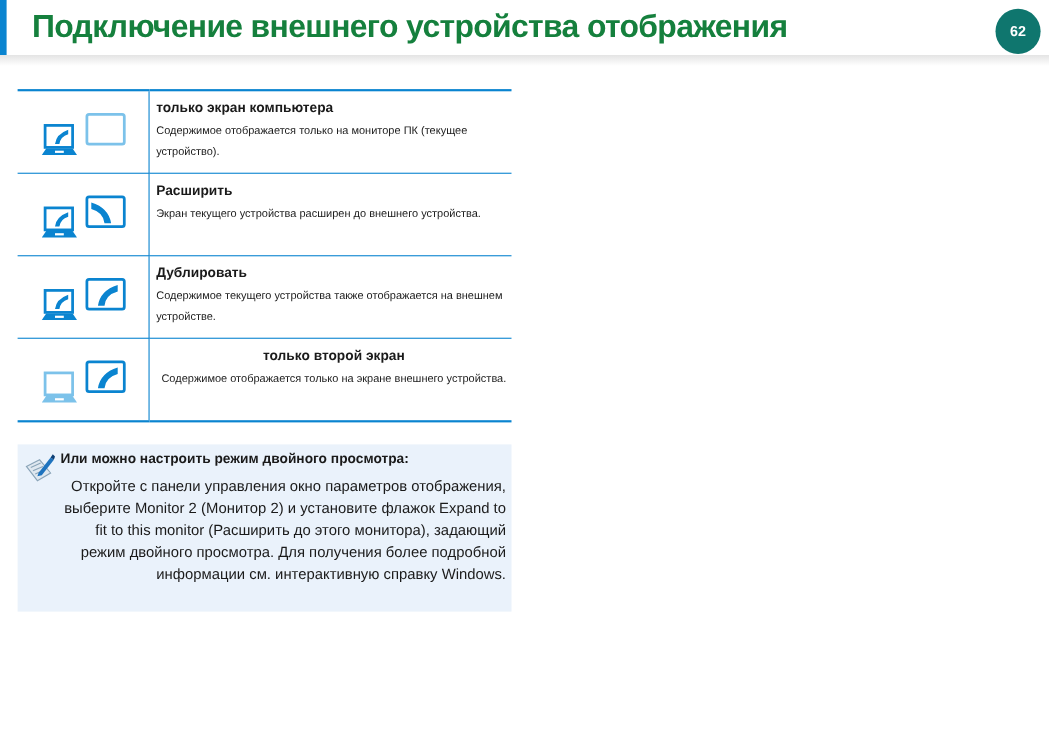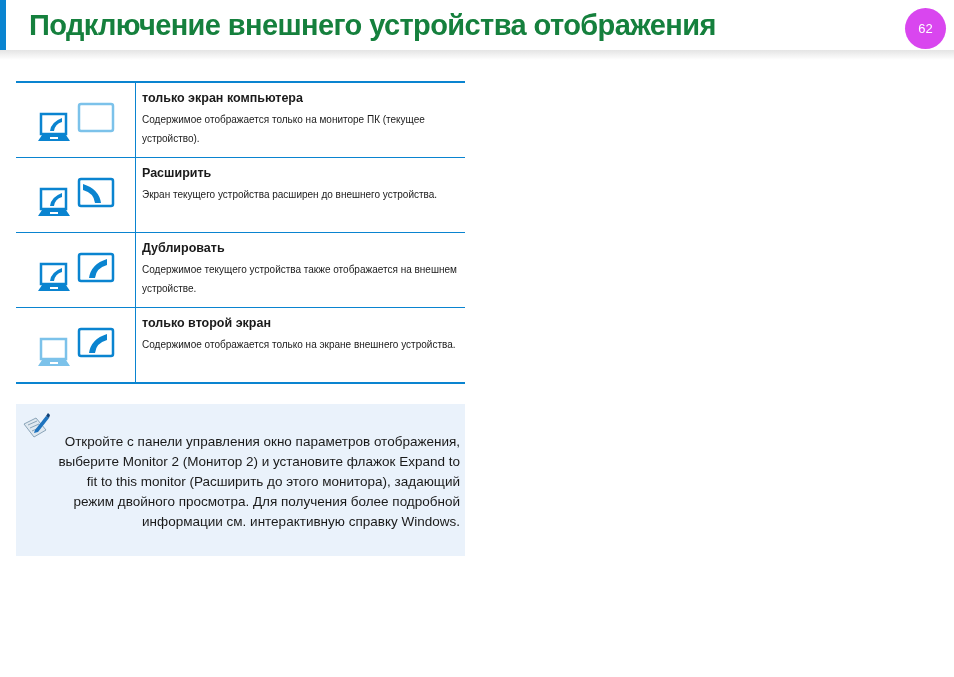--- a/index.html
+++ b/index.html
@@ -7,26 +7,26 @@
          font-family:"Liberation Sans", "DejaVu Sans", sans-serif; color:#1a1a1a; }
   .header { position:absolute; left:0; top:0; width:954px; height:52px; }
   .header-bar { position:absolute; left:0; top:0; width:6px; height:52px; background:#0a84d0; }
   .header-shadow { position:absolute; left:0; top:50px; width:954px; height:10px;
          background:linear-gradient(to bottom, #e4e4e4, #ffffff); }
   .title { position:absolute; left:17px; top:9px; font-size:29px; font-weight:bold; color:#15803d;
          letter-spacing:-0.6px; white-space:nowrap;margin-left:12px; }
   .chapter { position:absolute; right:60px; top:11px; text-align:right; color:#0a84d0;
          font-size:11.5px; font-weight:bold; line-height:16px; }
   .page-badge { position:absolute; left:905px; top:8px; width:41px; height:41px; border-radius:50%;
-         background:#d946ef; color:#fff; font-weight:normal; font-size:13px; display:flex;
+         background:#0f766e; color:#fff; font-weight:bold; font-size:13px; display:flex;
          align-items:center; justify-content:center;text-align:center; }
   table.modes { position:absolute; left:16px; top:81px; width:449px; border-collapse:collapse; }
   table.modes td { border-bottom:1px solid #0a84d0; vertical-align:top; padding:0; }
   table.modes tr:first-child td { border-top:2px solid #0a84d0;margin-left:30px; }
-  table.modes tr:last-child td { border-bottom:2px solid #0a84d0; }
+  table.modes tr:last-child td { border-bottom:2px solid #0a84d0;text-align:center; }
   td.icon-cell { width:119px; border-right:1px solid #0a84d0; height:74px; position:relative; }
   td.text-cell { padding:8px 0 6px 6px !important; }
   .mode-title { font-weight:bold; font-size:12.5px; margin:0 0 5px 0; }
   .mode-desc { font-size:10px; line-height:19px; margin:0; }
   .icon-svg { position:absolute; left:20px; top:19px; }
   .note { position:absolute; left:16px; top:404px; width:449px; height:152px; background:#eaf2fb; }
   .note-icon { position:absolute; left:6px; top:8px; }
   .note-title { position:absolute; left:39px; top:6px; font-size:12.5px; font-weight:bold; }
   .note-body { position:absolute; left:39px; top:28px; width:405px; font-size:13.5px; line-height:20px;text-align:right; }
 </style>
@@ -109,14 +109,15 @@
 
 <div class="note">
   <svg class="note-icon" width="28" height="28" viewBox="0 0 28 28">
     <path d="M2 12 L14 6 L24 18 L12 25 Z" fill="#dfe8f0" stroke="#8aa4b8" stroke-width="1"></path>
     <line x1="6" y1="13" x2="15" y2="9" stroke="#8aa4b8" stroke-width="1"></line>
     <line x1="8" y1="16" x2="17" y2="12" stroke="#8aa4b8" stroke-width="1"></line>
     <line x1="10" y1="19" x2="19" y2="15" stroke="#8aa4b8" stroke-width="1"></line>
     <path d="M13 18 L24 4 L27 6 L16 20 L12 21 Z" fill="#1e73be"></path>
     <path d="M24 4 L26 1 L28 3 L27 6 Z" fill="#0d3f75"></path>
   </svg>
+  <div class="note-title">Или можно настроить режим двойного просмотра:</div>
   <div class="note-body">Откройте с панели управления окно параметров отображения, выберите Monitor 2 (Монитор 2) и установите флажок Expand to fit to this monitor (Расширить до этого монитора), задающий режим двойного просмотра. Для получения более подробной информации см. интерактивную справку Windows.</div>
 </div>
 
 </body></html>

